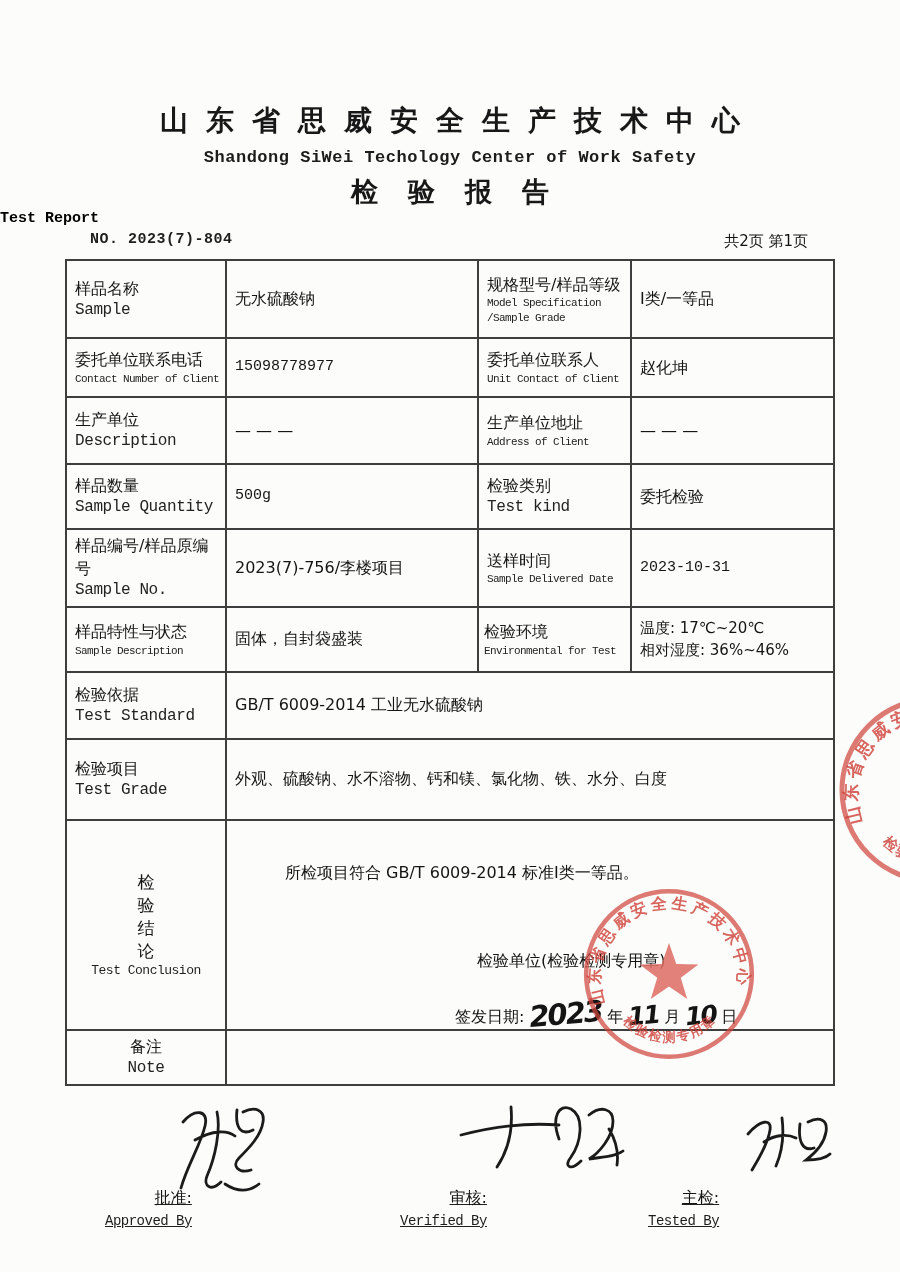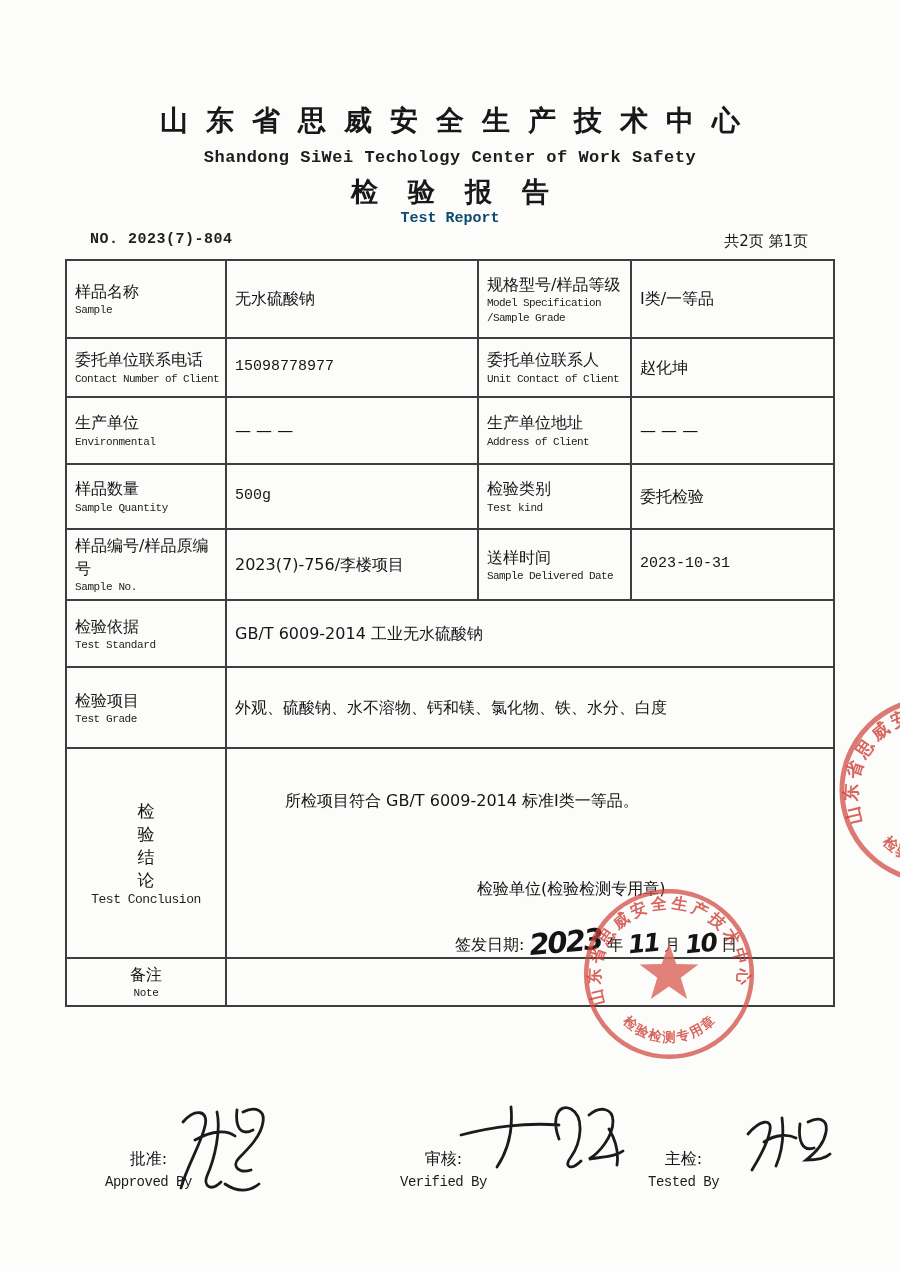--- a/index.html
+++ b/index.html
@@ -25,43 +25,43 @@
     text-align:center; font-size:17px; font-weight:700;
     font-family:"Liberation Mono", monospace; letter-spacing:0.5px; color:#1c1c1c;
   }
   .report-cn {
     top:174px; left:0; width:100%;
     text-align:center; font-size:27px; font-weight:700;
     letter-spacing:30px; padding-left:30px; color:#181818;
   }
   .report-en {
     top:210px; left:0; width:100%;
-    text-align:center; font-size:15px; font-weight:700;
-    font-family:"Liberation Mono", monospace; color:#0c4a6e;
+    font-size:15px; font-weight:700;
+    font-family:"Liberation Mono", monospace; color:#000000;
   }
   .report-no { top:231px; left:90px; font-size:15px; font-weight:700; letter-spacing:0.5px; }
   .pagination { top:232px; right:92px; font-size:15px; color:#141414; }
 
   
   table.report {
     position:absolute; left:65px; top:259px;
     width:768px; border-collapse:collapse; table-layout:fixed;
   }
   table.report td {
     border:2px solid #3e3e3e;
     vertical-align:middle;
     padding:4px 8px;
     overflow:hidden;
   }
   col.c1{width:160px;} col.c2{width:252px;} col.c3{width:153px;} col.c4{width:203px;}
   tr.h78{height:78px;} tr.h66{height:66px;} tr.h59{height:59px;} tr.h67{height:67px;}
   tr.h65{height:65px;padding-left:24px;} tr.h63{height:63px;} tr.h73{height:81px;} tr.h210{height:210px;}
   tr.h48{height:48px;}
   .lbl-cn { font-size:16px; color:#161616; line-height:1.45; }
-  .lbl-en { font-size:11px; color:#222; font-family:"Liberation Mono", monospace; line-height:1.35; letter-spacing:-0.4px; white-space:nowrap; }
+  .lbl-en { font-size:16px; color:#222; font-family:"Liberation Mono", monospace; line-height:1.35; letter-spacing:-0.4px; white-space:nowrap; }
   .lbl-en.sm { font-size:11px; letter-spacing:-0.6px; }
   .lbl-en.wrap { white-space:normal; }
   .val { font-size:16px; color:#151515; line-height:1.5; }
   .val.latin { font-family:Liberation Mono, monospace; font-size:15px; }
   td.vcell { padding-left:13px; }
 
   
   td.concl-label { text-align:center; padding:10px 4px 8px 4px; }
   .concl-stack { display:flex; flex-direction:column; justify-content:space-between; align-items:center; height:100%; }
   .concl-stack .ch { font-size:17px; color:#141414; }
@@ -80,21 +80,21 @@
   
   td.note-label { text-align:center; }
   .note-label .lbl-cn, .note-label .lbl-en { text-align:center; }
 
   
   .stamp-main { left:578px; top:878px; width:182px; height:192px; pointer-events:none; }
   .stamp-edge { left:833px; top:690px; width:200px; height:200px; pointer-events:none; }
   svg text { font-family:"DejaVu Sans", sans-serif; font-weight:700; }
 
   
-  .sig-group { position:absolute; top:1149px; text-align:center; }
+  .sig-group { position:absolute; top:1188px; text-align:right;text-decoration:underline; }
   .sig-group .cn { font-size:16px; color:#161616; margin-bottom:4px; }
   .sig-group .en { font-size:14px; font-family:"Liberation Mono", monospace; color:#1c1c1c; letter-spacing:-0.5px; }
   .sig-svg { position:absolute; pointer-events:none; }
 </style>
 </head>
 <body>
 
 <div class="abs title-cn">山东省思威安全生产技术中心</div>
 <div class="abs title-en">Shandong SiWei Techology Center of Work Safety</div>
 <div class="abs report-cn">检验报告</div>
@@ -142,21 +142,21 @@
       <div class="lbl-en sm">Unit Contact of Client</div>
     </td>
     <td class="vcell">
       <div class="val">赵化坤</div>
     </td>
   </tr>
 
   <tr class="h67">
     <td>
       <div class="lbl-cn">生产单位</div>
-      <div class="lbl-en">Environmental</div>
+      <div class="lbl-en">Description</div>
     </td>
     <td class="vcell">
       <div class="val">— — —</div>
     </td>
     <td>
       <div class="lbl-cn">生产单位地址</div>
       <div class="lbl-en sm">Address of Client</div>
     </td>
     <td class="vcell">
       <div class="val">— — —</div>
@@ -190,20 +190,37 @@
     </td>
     <td>
       <div class="lbl-cn">送样时间</div>
       <div class="lbl-en sm">Sample Delivered Date</div>
     </td>
     <td class="vcell">
       <div class="val latin">2023-10-31</div>
     </td>
   </tr>
 
+  <tr class="h65">
+    <td>
+      <div class="lbl-cn">样品特性与状态</div>
+      <div class="lbl-en sm">Sample Description</div>
+    </td>
+    <td class="vcell">
+      <div class="val">固体，自封袋盛装</div>
+    </td>
+    <td style="padding-left:5px;">
+      <div class="lbl-cn">检验环境</div>
+      <div class="lbl-en sm">Environmental for Test</div>
+    </td>
+    <td class="vcell" style="padding-left:8px;">
+      <div class="val" style="font-size:15px;">温度: 17℃~20℃</div>
+      <div class="val" style="font-size:15px;">相对湿度: 36%~46%</div>
+    </td>
+  </tr>
 
   <tr class="h67">
     <td>
       <div class="lbl-cn">检验依据</div>
       <div class="lbl-en">Test Standard</div>
     </td>
     <td class="vcell" colspan="3">
       <div class="val">GB/T 6009-2014 工业无水硫酸钠</div>
     </td>
   </tr>

